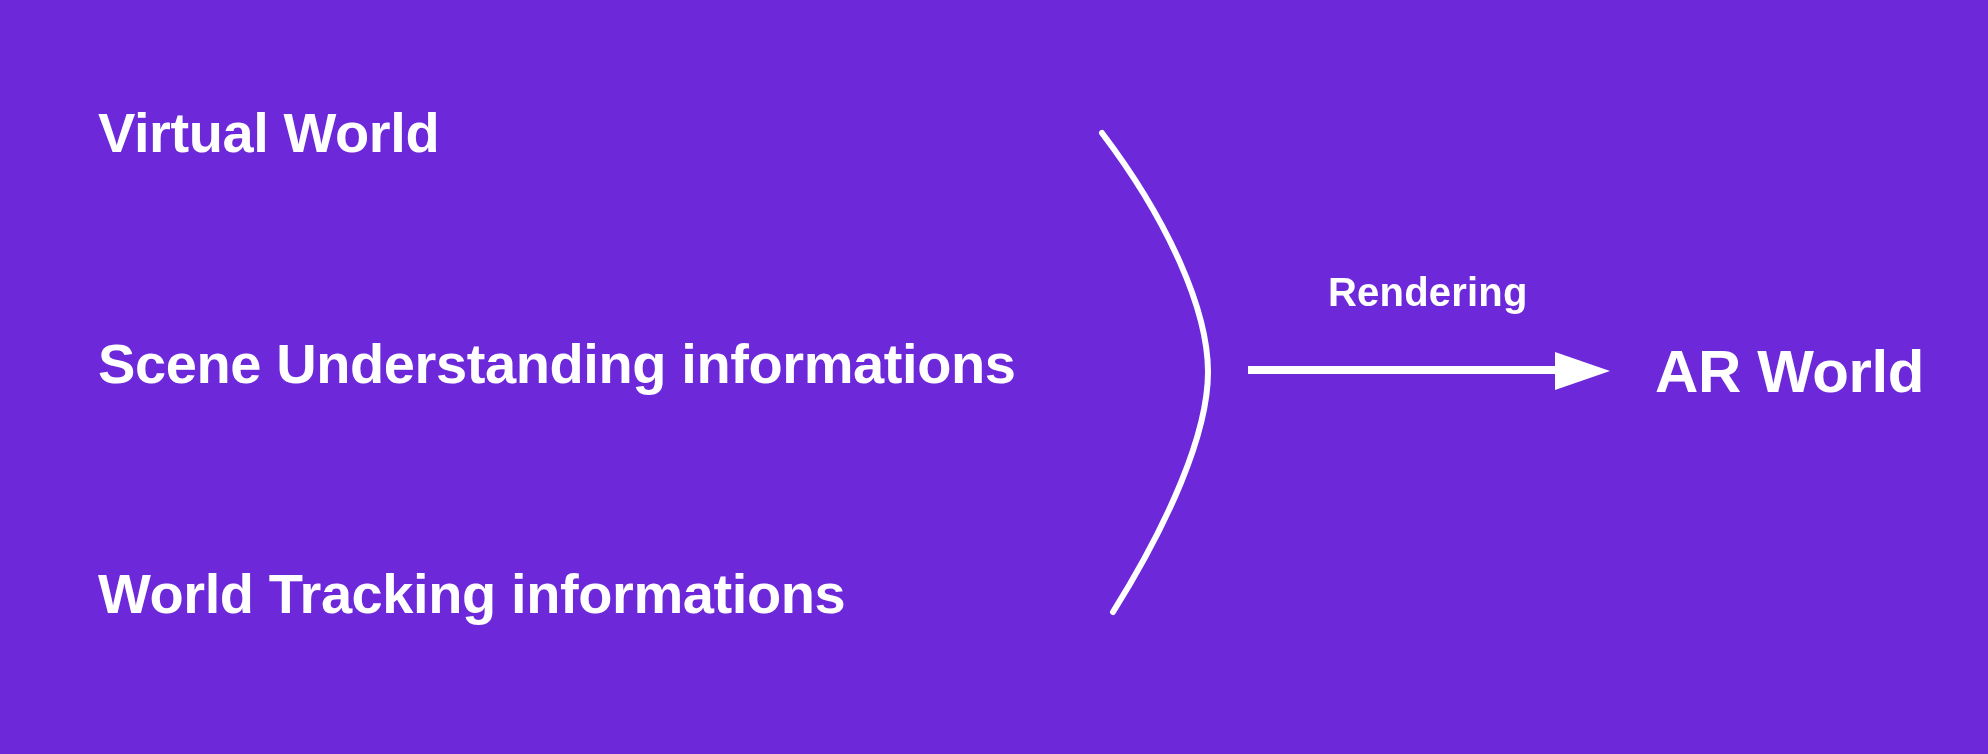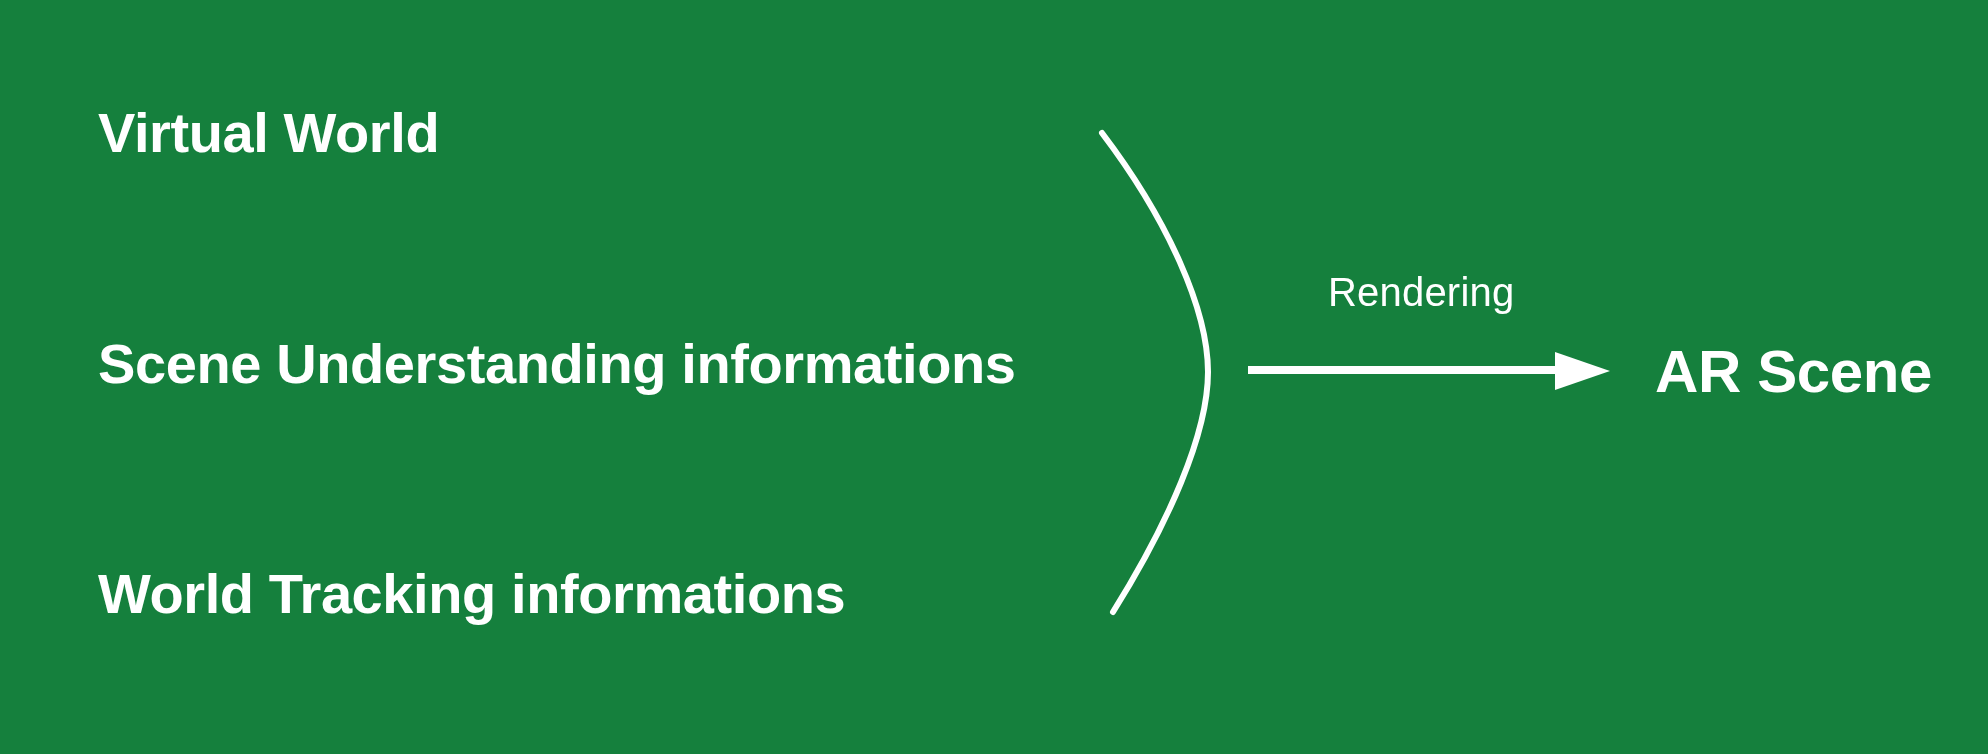--- a/index.html
+++ b/index.html
@@ -4,21 +4,21 @@
 <style>
   html, body {
     margin: 0;
     padding: 0;
     background: #000000;
   }
   #canvas {
     position: relative;
     width: 1988px;
     height: 754px;
-    background: #15803d;
+    background: #6d28d9;
     overflow: hidden;
     font-family: "Liberation Sans", sans-serif;
     -webkit-font-smoothing: antialiased;
   }
 
   
   .input-list {
     position: absolute;
     left: 98px;
     top: 104px;
@@ -55,21 +55,21 @@
     top: 270px;
     width: 370px;
     height: 130px;
   }
   .arrow-label {
     position: absolute;
     left: 80px;
     top: 0px;
     color: #ffffff;
     font-size: 40px;
-    font-weight: 400;
+    font-weight: 700;
     letter-spacing: 0.2px;
     white-space: nowrap;
   }
   .arrow-svg {
     position: absolute;
     left: 0;
     top: 80px;
     width: 365px;
     height: 42px;
     display: block;
@@ -106,15 +106,15 @@
   </div>
 
   <div class="arrow-group">
     <div class="arrow-label">Rendering</div>
     <svg class="arrow-svg" viewBox="0 0 365 42" xmlns="http://www.w3.org/2000/svg" aria-hidden="true">
       <rect x="0" y="16" width="315" height="8" fill="#ffffff"></rect>
       <polygon points="307,2 362,21 307,40" fill="#ffffff"></polygon>
     </svg>
   </div>
 
-  <div class="output-label">AR Scene</div>
+  <div class="output-label">AR World</div>
 
 </div>
 
 </body></html>

